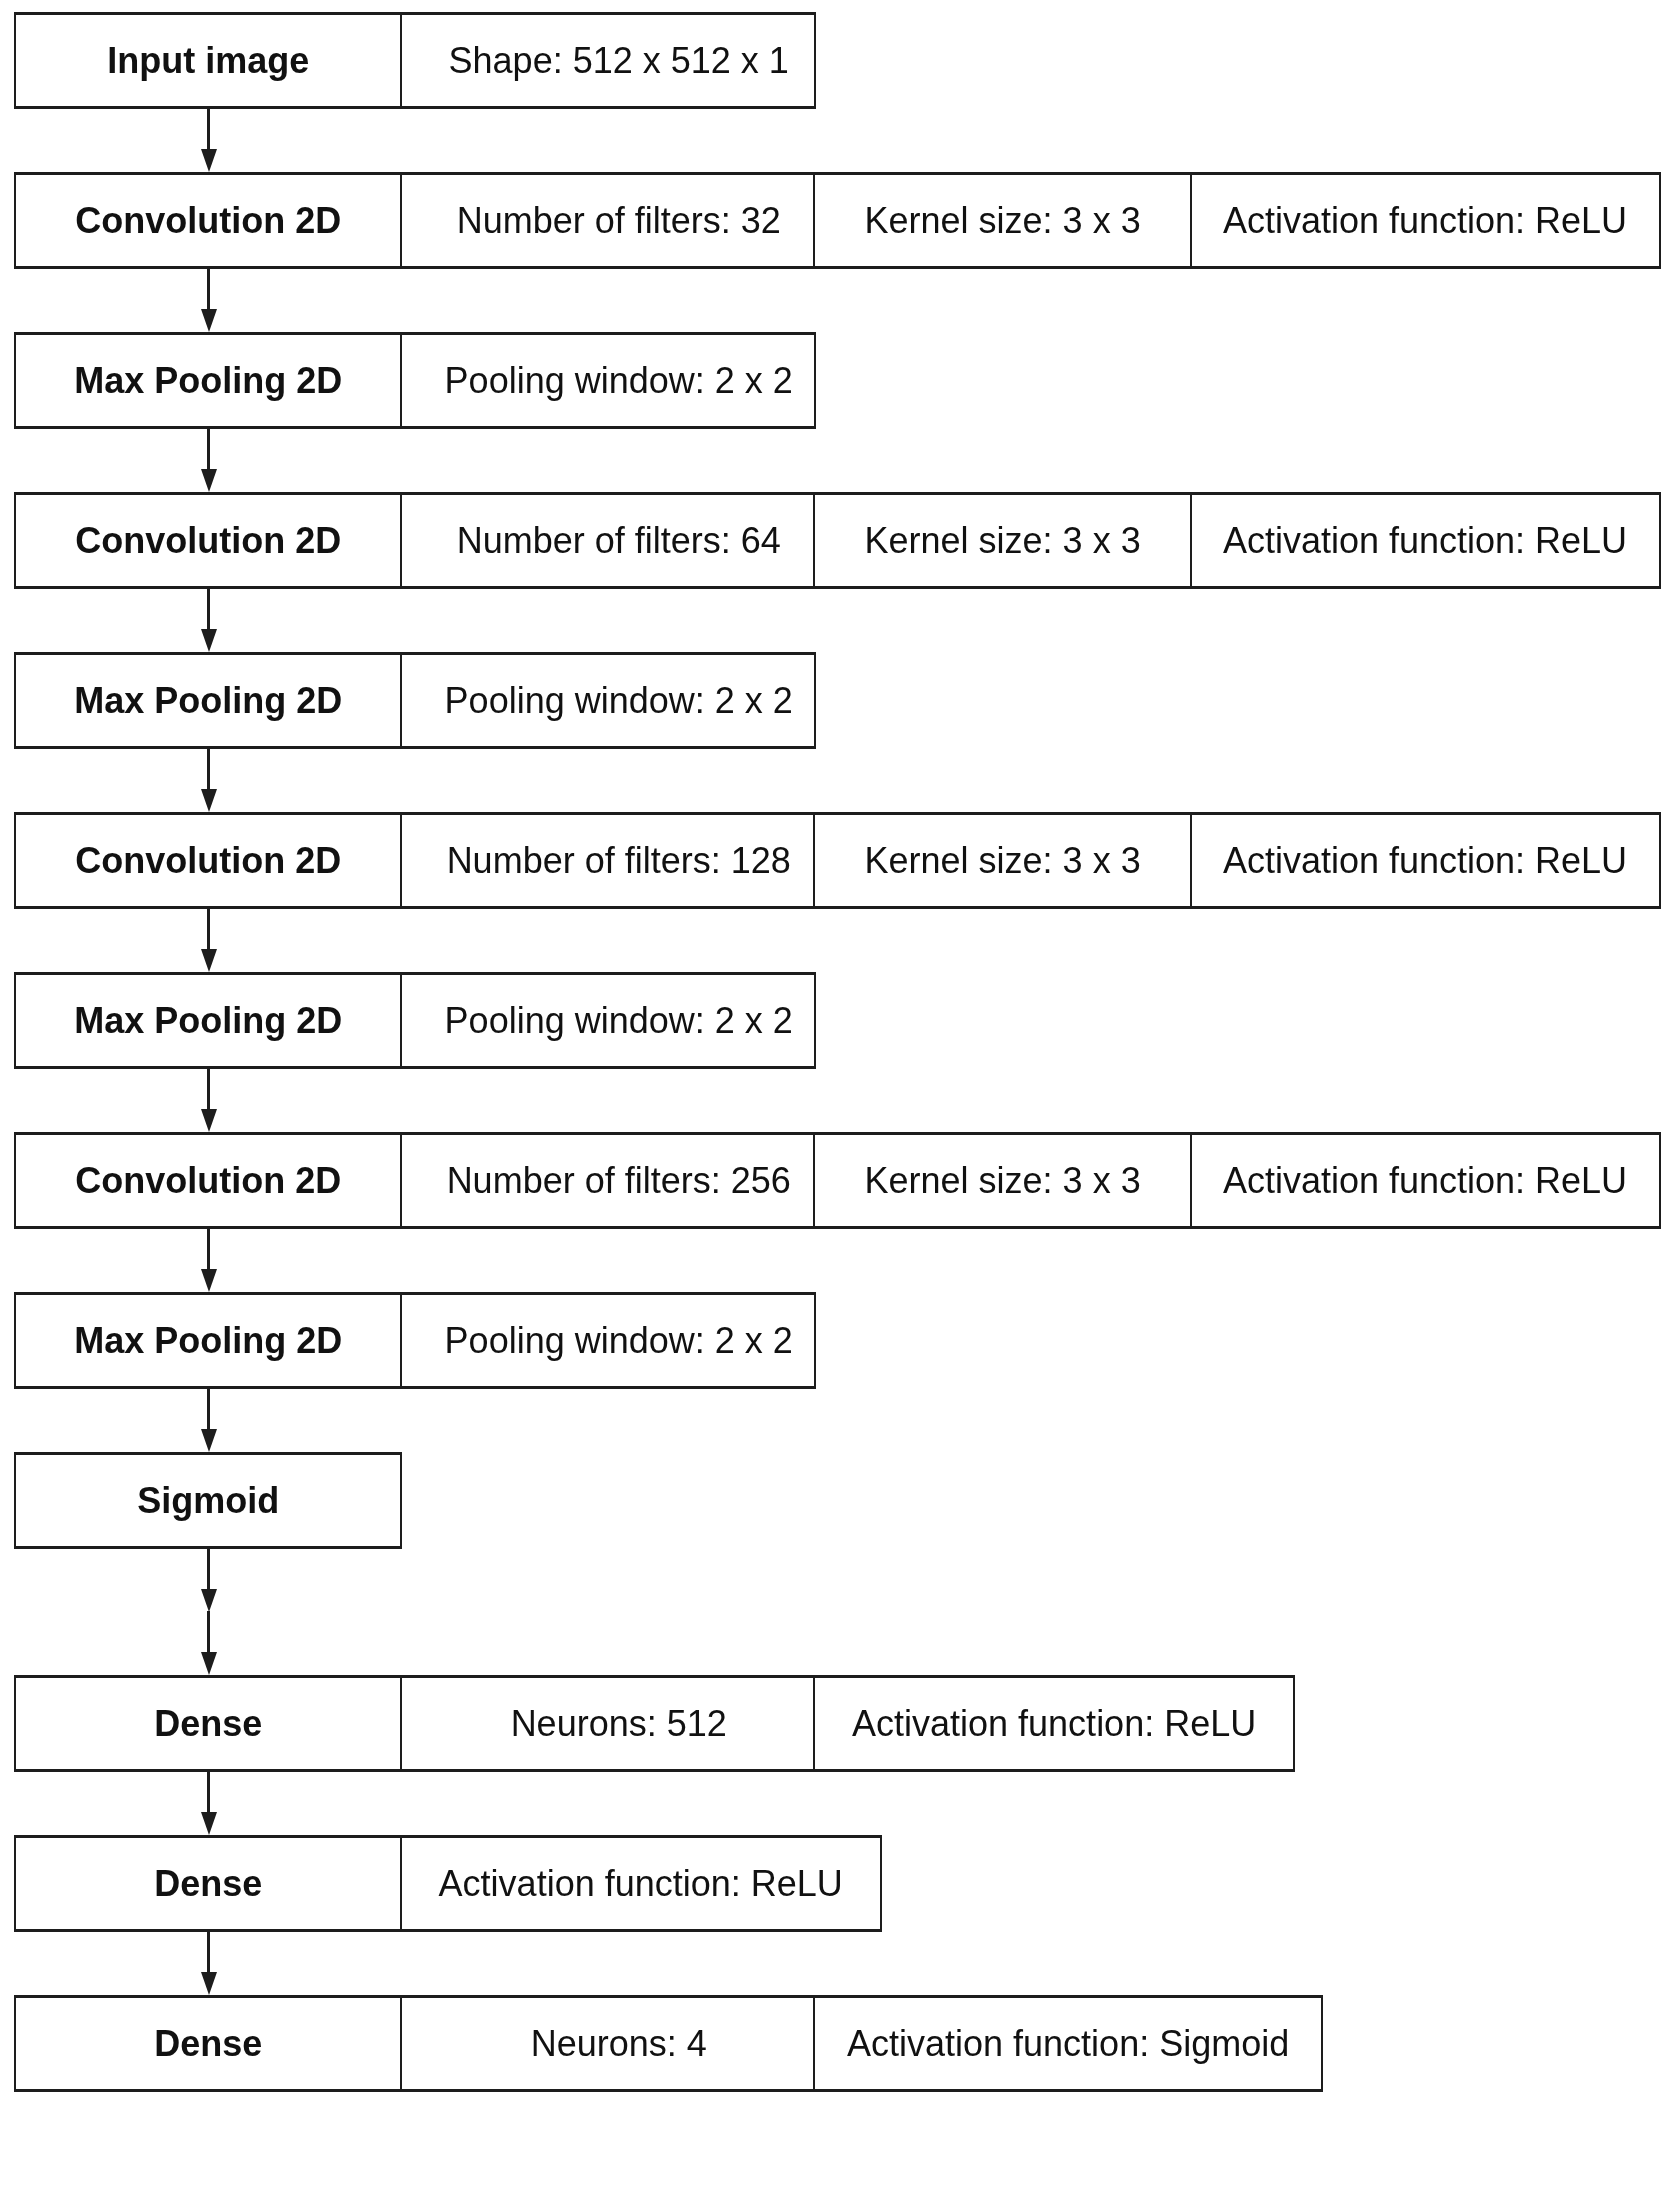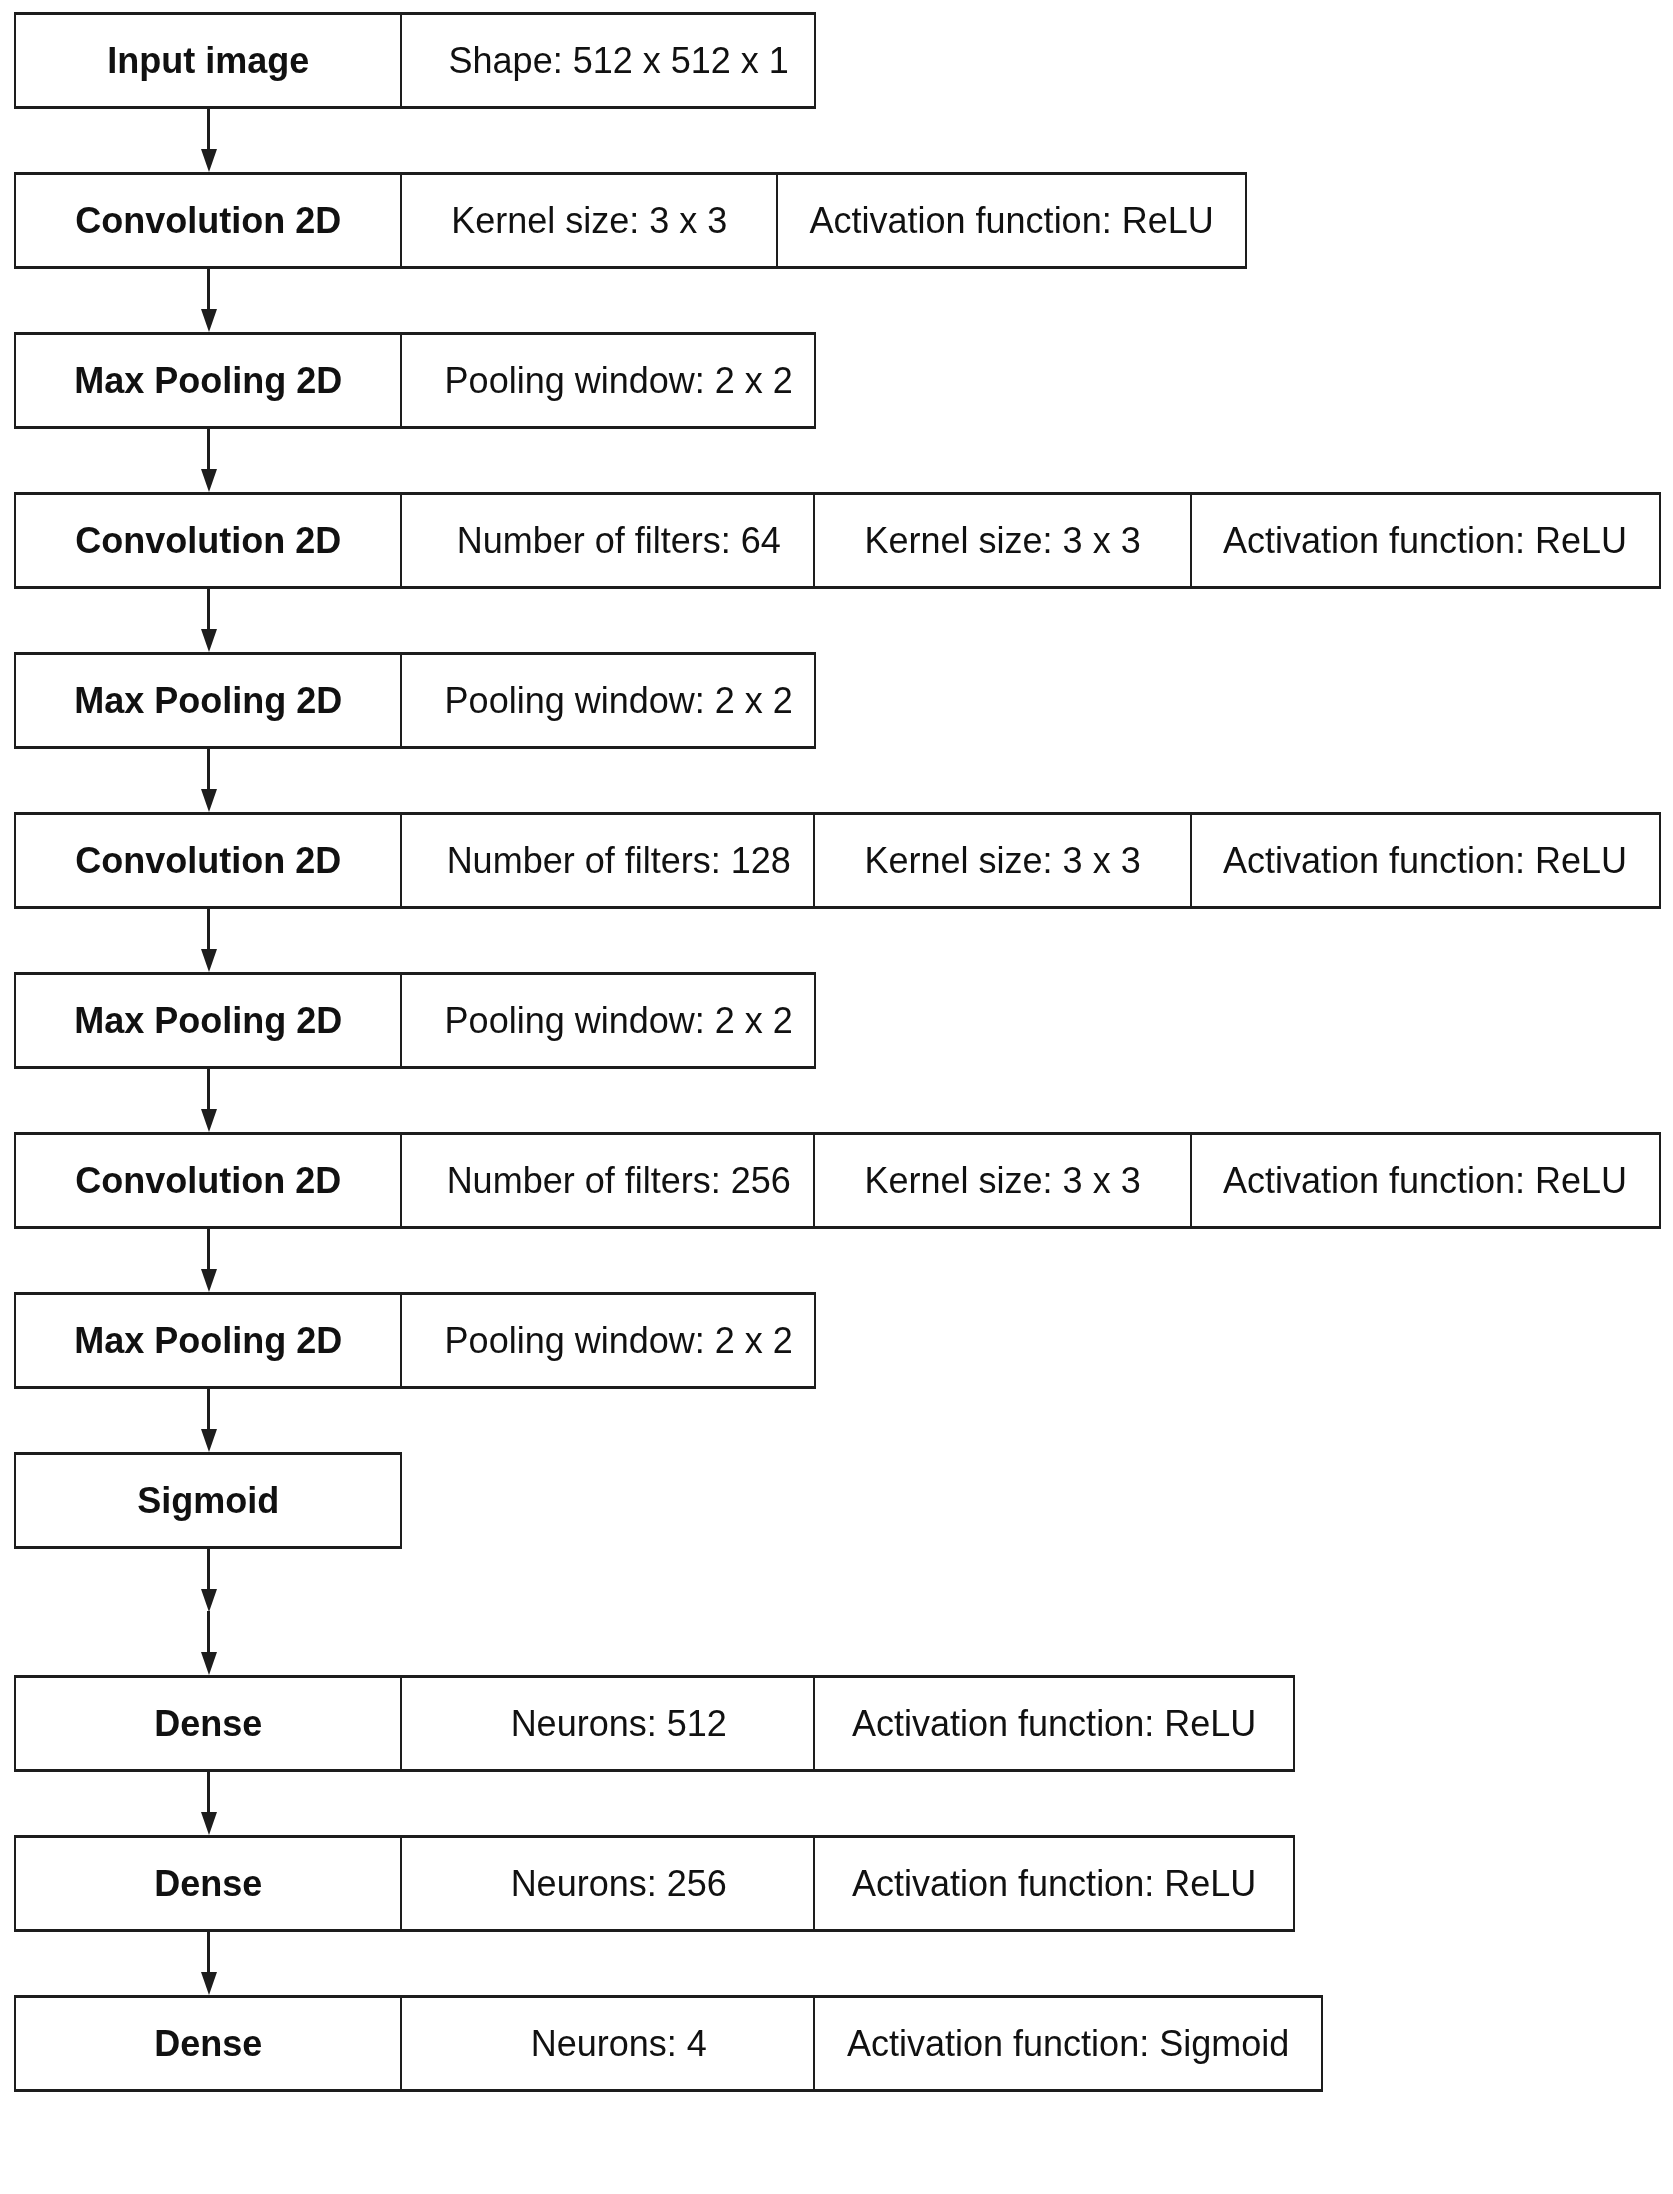--- a/index.html
+++ b/index.html
@@ -80,20 +80,21 @@
   </div>
   <div class="gap">
     <div class="arrow">
         <div class="shaft"></div>
         <div class="head"></div>
       </div>
   </div>
 
   <div class="row">
     <div class="box label w-label">Convolution 2D</div>
+    <div class="box w-p">Number of filters: 32</div>
     <div class="box w-k">Kernel size: 3 x 3</div>
     <div class="box w-a">Activation function: ReLU</div>
   </div>
   <div class="gap">
     <div class="arrow">
         <div class="shaft"></div>
         <div class="head"></div>
       </div>
   </div>
 
@@ -204,21 +205,20 @@
   </div>
   <div class="gap">
     <div class="arrow">
         <div class="shaft"></div>
         <div class="head"></div>
       </div>
   </div>
 
   <div class="row">
     <div class="box label w-label">Dense</div>
-    <div class="box w-p">Neurons: 256</div>
     <div class="box w-da">Activation function: ReLU</div>
   </div>
   <div class="gap">
     <div class="arrow">
         <div class="shaft"></div>
         <div class="head"></div>
       </div>
   </div>
 
   <div class="row">

